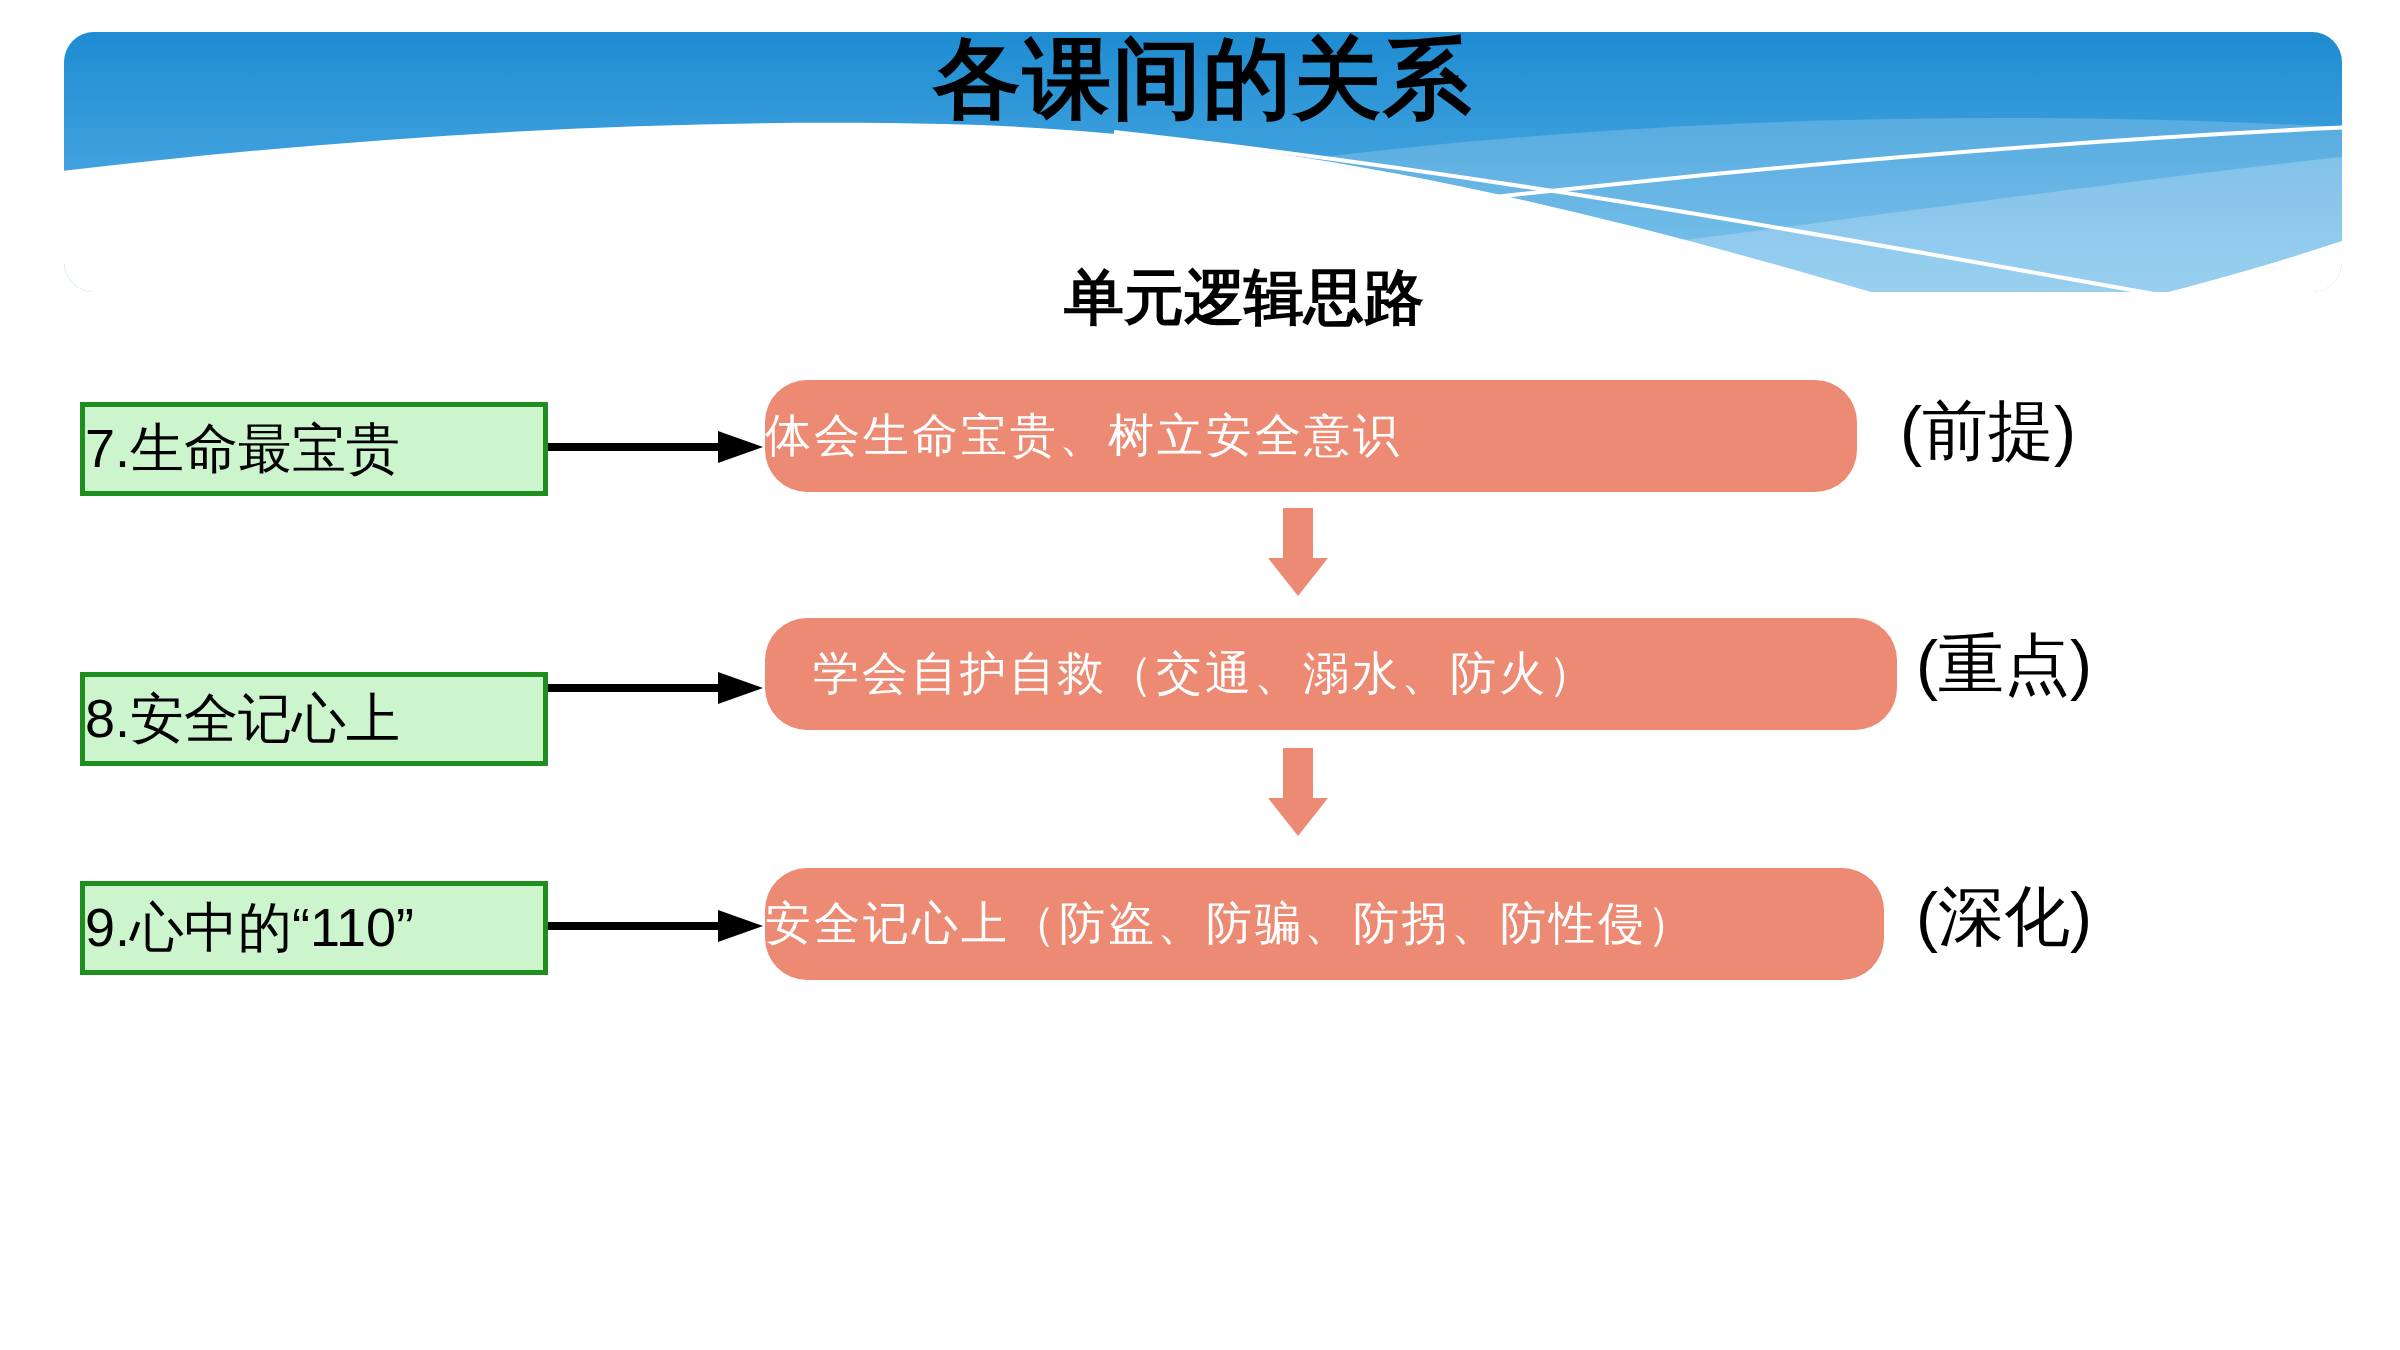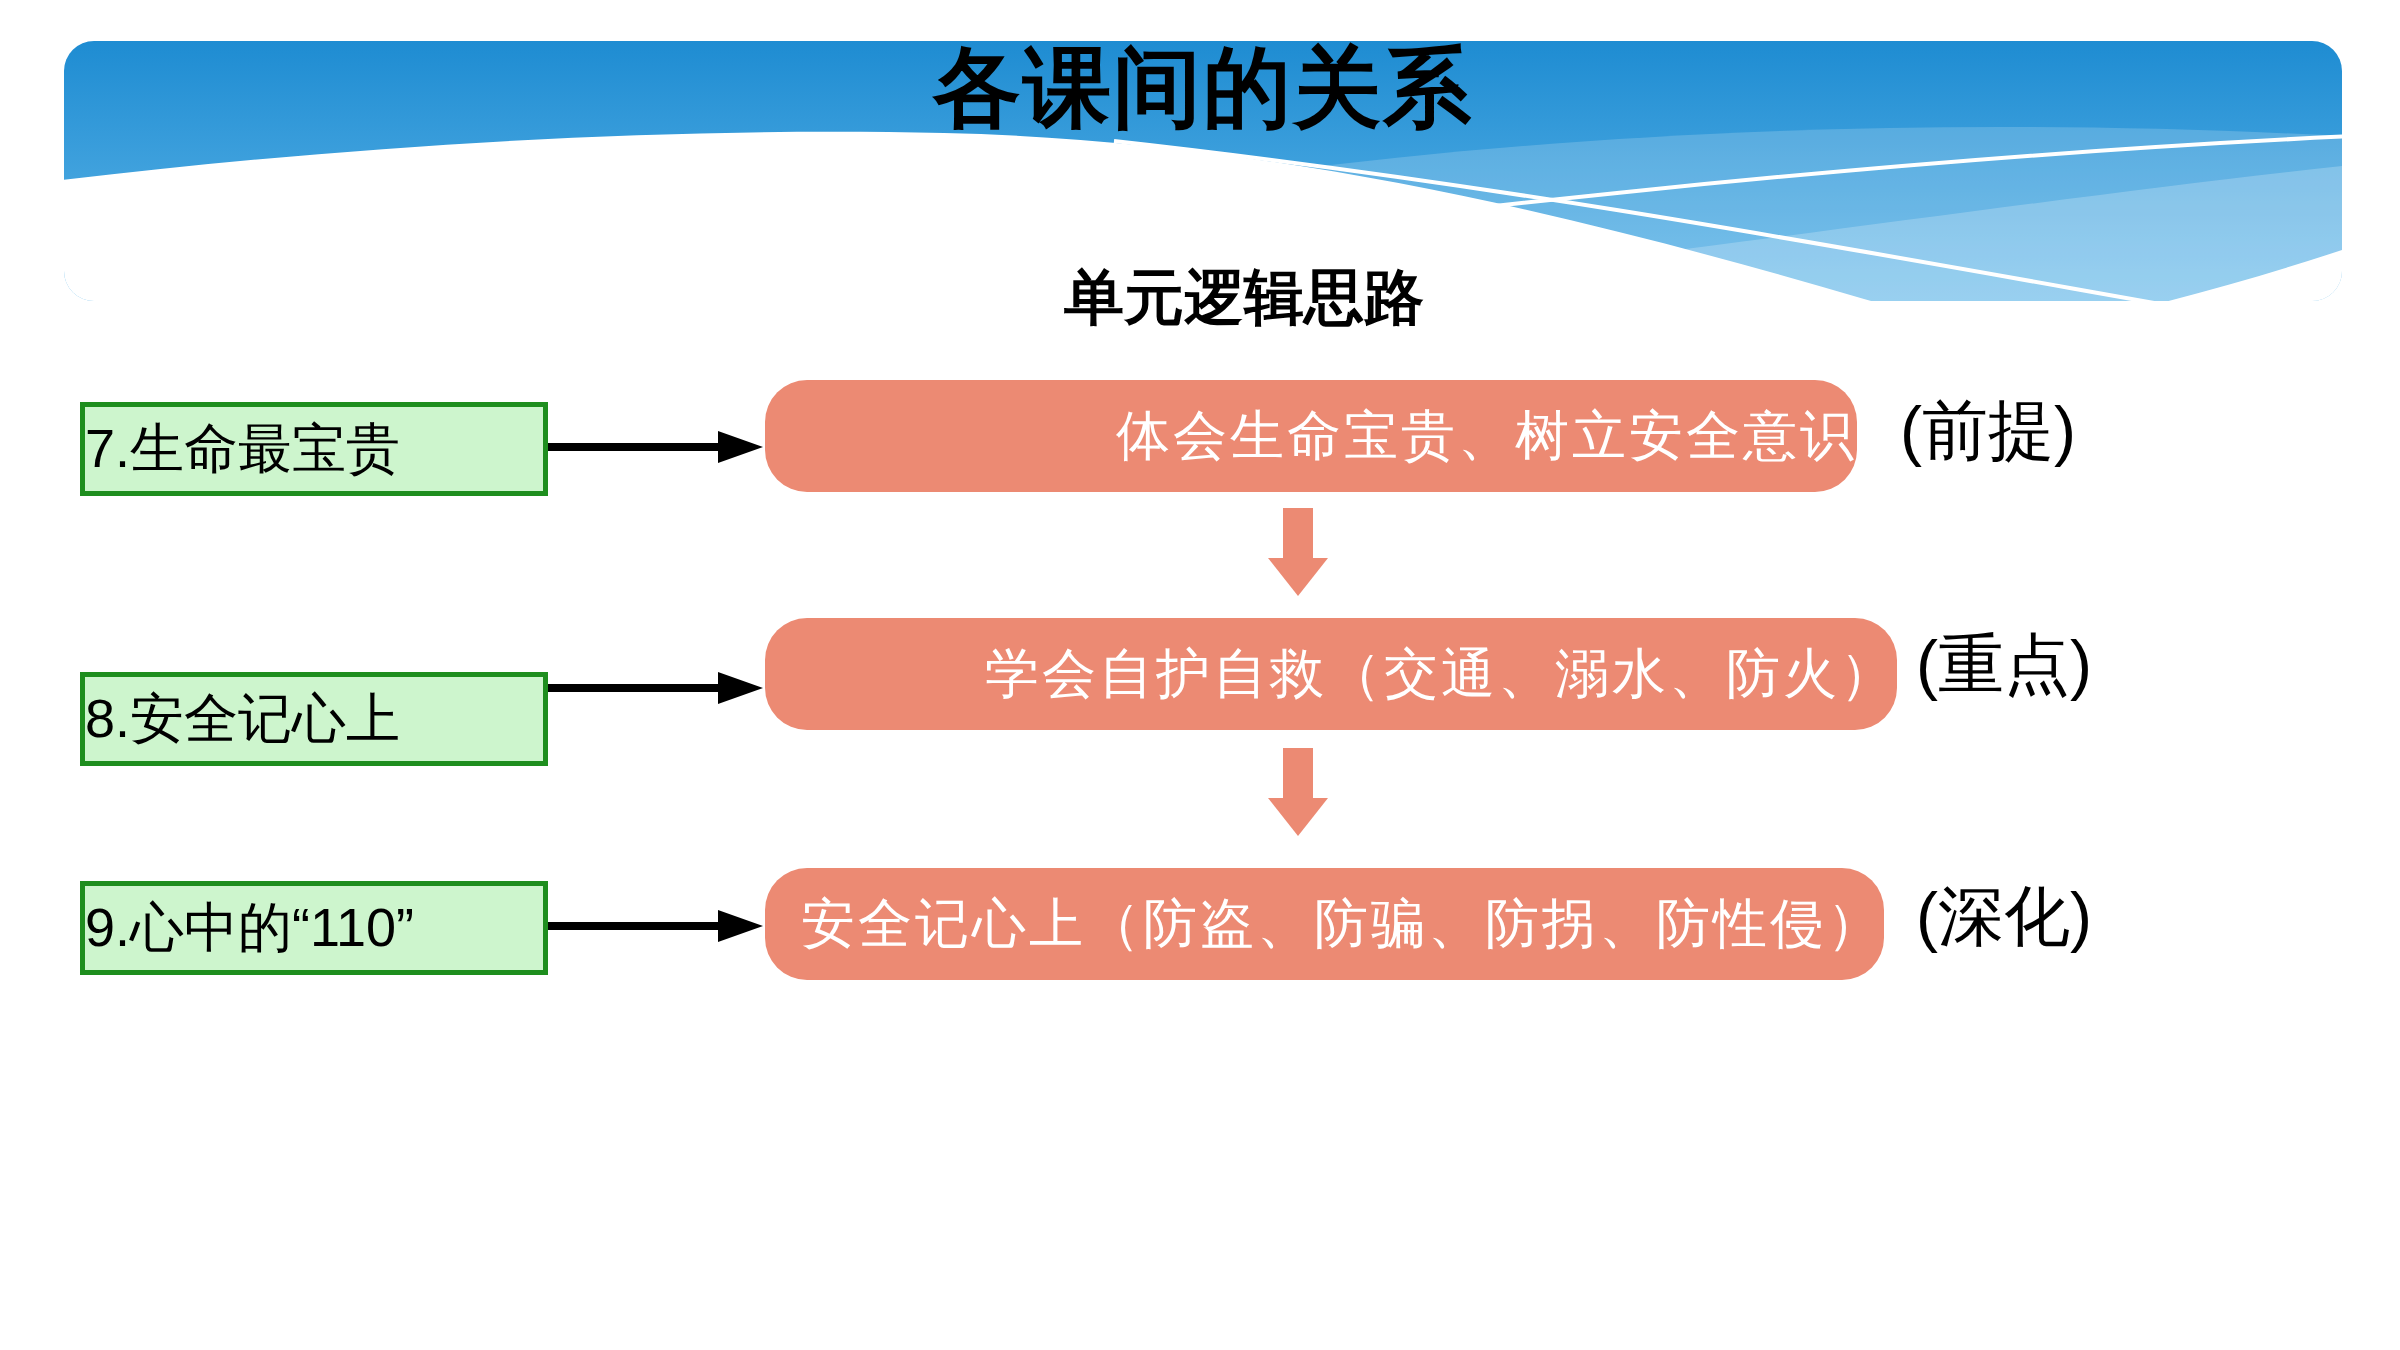--- a/index.html
+++ b/index.html
@@ -6,21 +6,21 @@
   body{
     width:2400px;height:1350px;
     position:relative;overflow:hidden;
     background:#ffffff;
     font-family:"Liberation Sans","DejaVu Sans",sans-serif;
   }
   .abs{position:absolute;}
 
   
   .banner{
-    left:64px;top:41px;width:2278px;height:260px;
+    left:64px;top:32px;width:2278px;height:260px;
     border-radius:30px;overflow:hidden;
   }
   .banner svg{position:absolute;left:0;top:0;width:100%;height:100%;}
   .slide-title{
     position:absolute;top:2px;left:0;right:0;
     text-align:center;
     font-size:88px;font-weight:700;line-height:90px;
     color:var(--text-black,#000);
     letter-spacing:2px;
   }
@@ -45,22 +45,22 @@
   }
   .lesson.r1{top:402px;}
   .lesson.r2{top:672px;}
   .lesson.r3{top:881px;}
 
   
   .theme{
     left:765px;height:112px;
     background:var(--salmon,#EC8A73);
     border-radius:42px;
-    display:flex;align-items:center;justify-content:flex-end;
-    font-size:54px;color:var(--text-white,#fff);
+    display:flex;align-items:center;justify-content:flex-start;
+    font-size:46px;color:var(--text-white,#fff);
     letter-spacing:3px;white-space:nowrap;
   }
   .theme.r1{top:380px;width:1092px;}
   .theme.r2{top:618px;width:1084px;padding-left:48px;}
   .theme.r3{top:868px;width:1119px;}
 
   
   .role{
     font-size:66px;color:var(--text-black,#000);
     white-space:nowrap;

